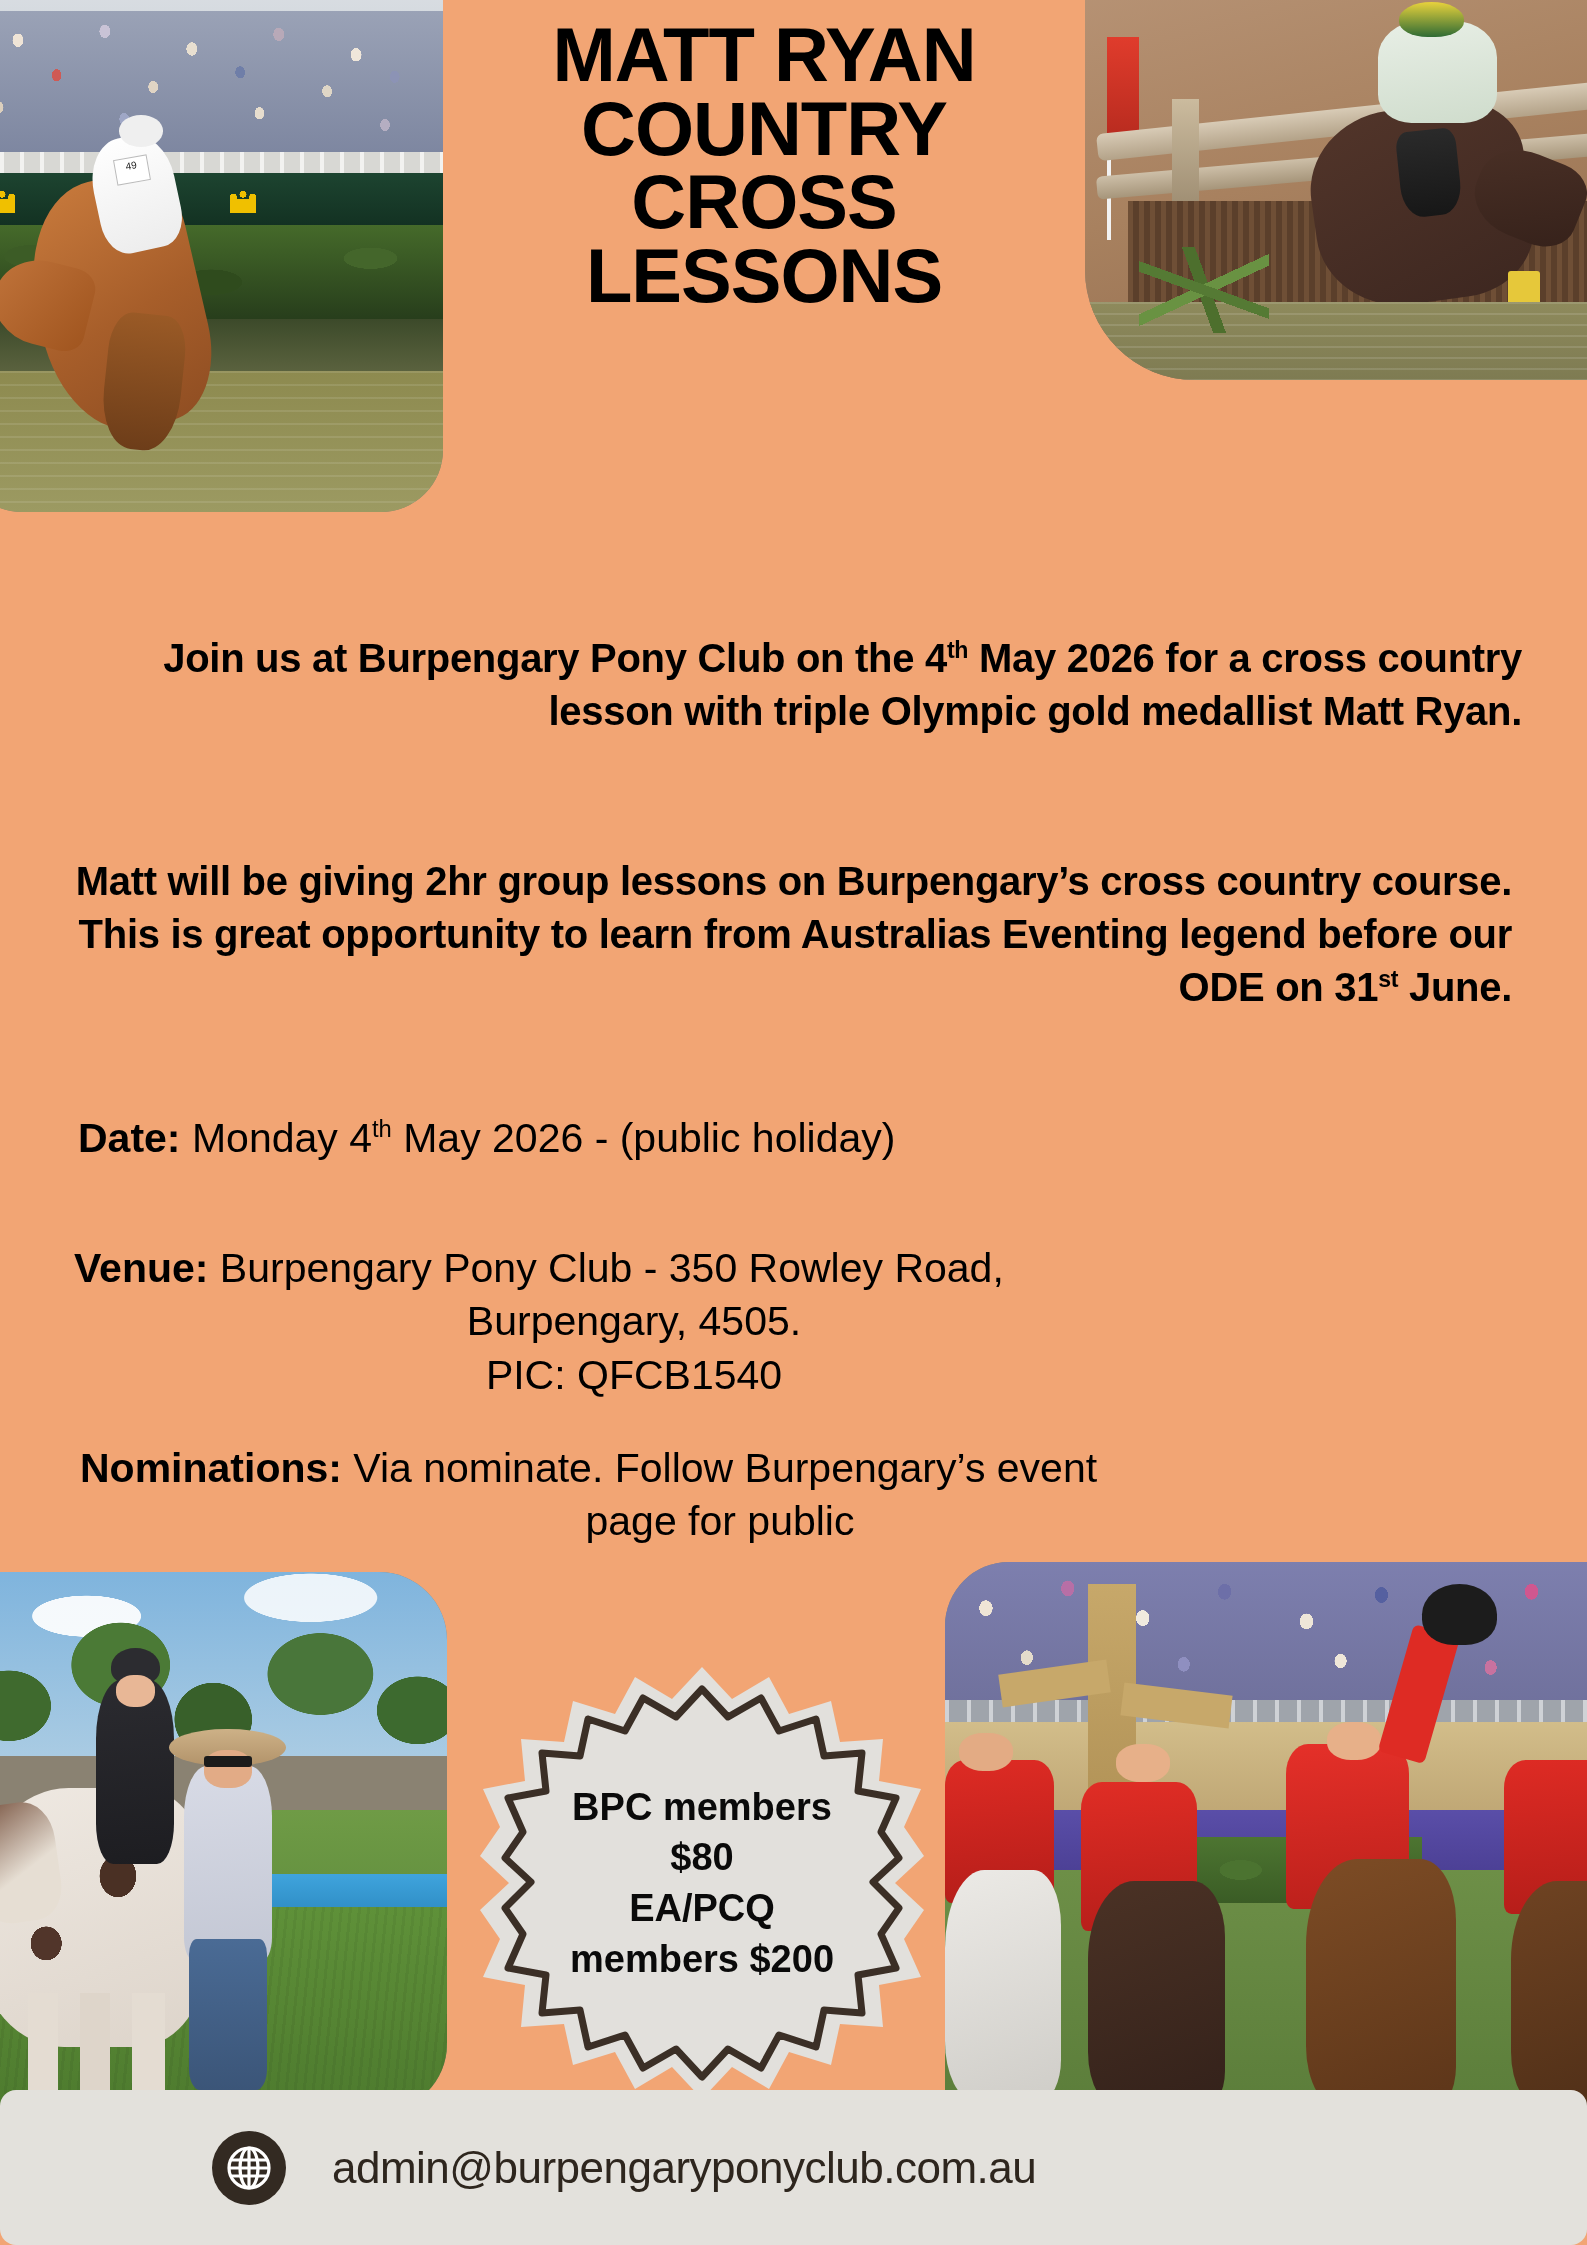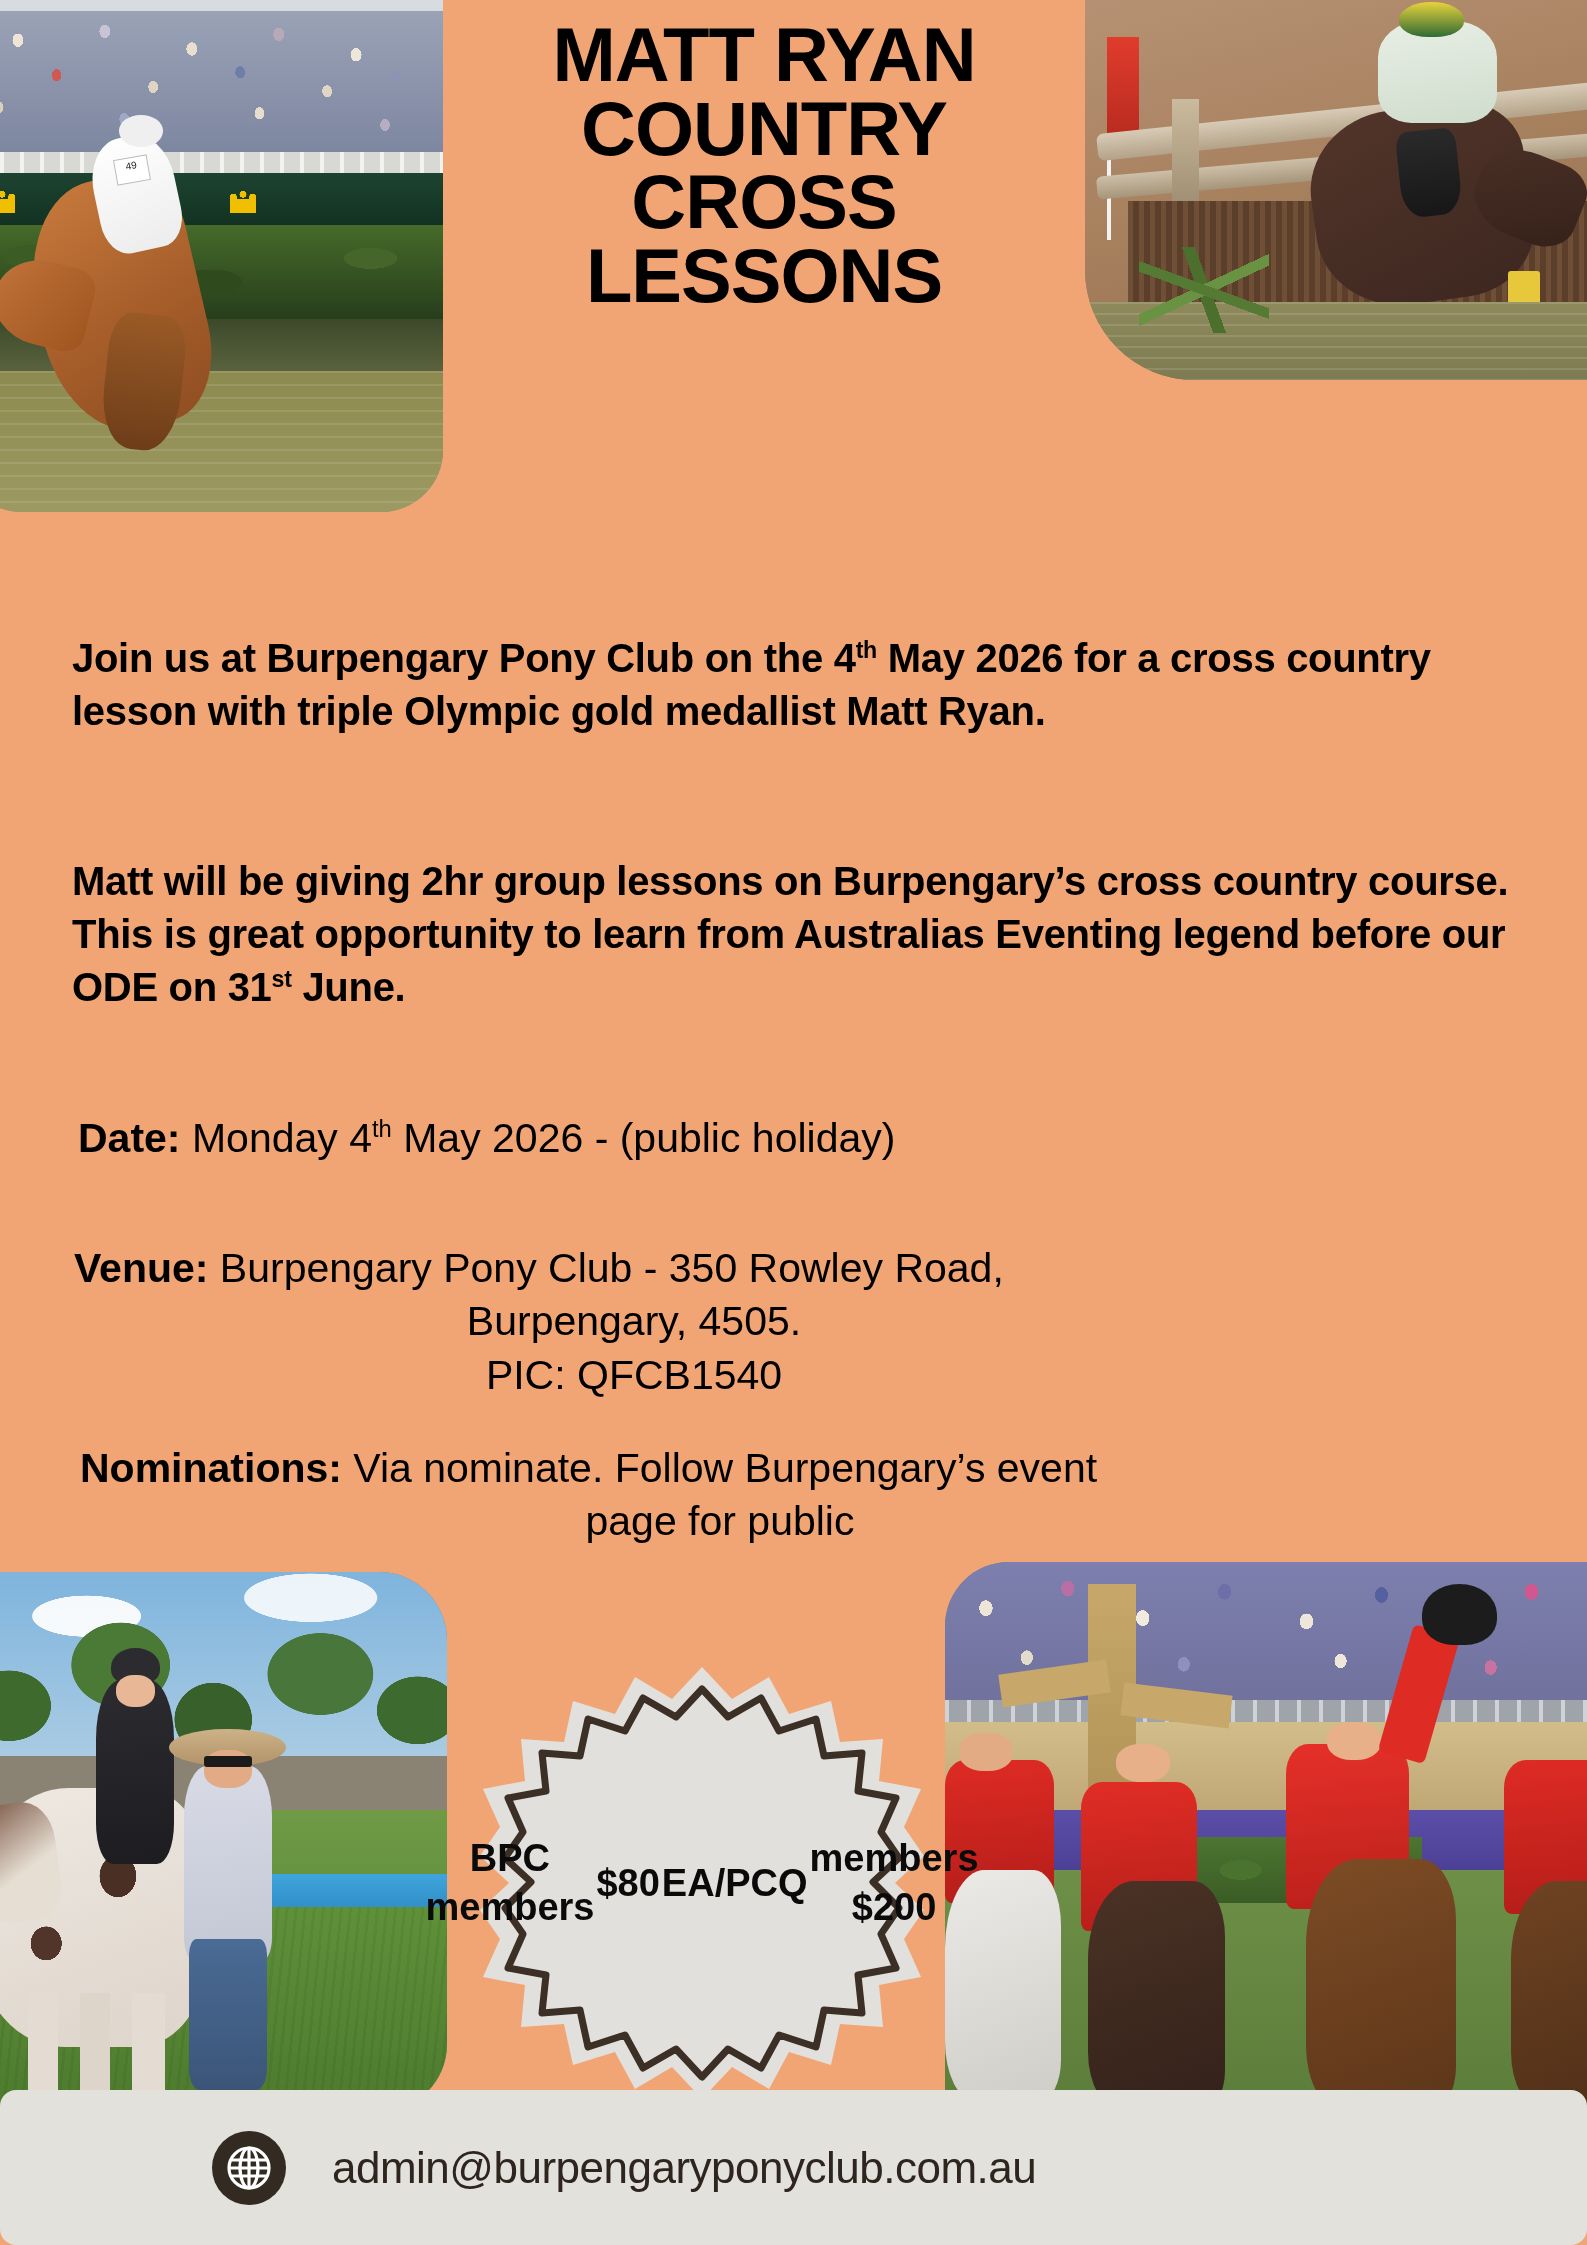--- a/index.html
+++ b/index.html
@@ -262,41 +262,41 @@
     position:absolute; left:443px; top:18px; width:642px;
     text-align:center;
     font-weight:900; font-size:76px; line-height:0.97;
     letter-spacing:-1px; color:#000;
   }
   #title-block .tline { display:block; }
 
   
   .body-para {
     position:absolute; color:#000; font-weight:bold;
-    font-size:40px; line-height:1.32; letter-spacing:-0.3px;
+    font-size:40px; line-height:1.32; letter-spacing:-0.3px;text-align:right;
   }
   #para-1 { left:72px; top:632px; width:1450px; }
   #para-2 { left:72px; top:855px; width:1440px; }
   sup { font-size:0.58em; vertical-align:super; line-height:0; }
 
   
   .detail { position:absolute; color:#000; font-size:41px; line-height:1.30; }
   .detail b { font-weight:bold; }
   #detail-date  { left:78px;  top:1112px; }
   #detail-venue { left:74px;  top:1242px; }
   #detail-venue .indent { display:block; text-align:center; width:1120px; }
   #detail-noms  { left:80px;  top:1442px; width:1400px; }
   #detail-noms .centered { display:block; text-align:center; width:1280px; }
 
   
   #price-badge { position:absolute; left:476px; top:1663px; width:452px; height:440px; }
   #price-badge svg { position:absolute; inset:0; width:100%; height:100%; }
   #price-badge .badge-text {
     position:absolute; left:0; top:0; width:100%; height:100%;
-    display:flex; flex-direction:row; align-items:center; justify-content:center;
+    display:flex; flex-direction:column; align-items:center; justify-content:center;
     gap:2px; font-weight:bold; font-size:38px; color:#0a0a0a; line-height:1.28;
     text-align:center; padding:0 50px;
   }
 
   
   #footer {
     position:absolute; left:0; top:2090px; width:1587px; height:155px;
     background:#E3E1DC; display:flex; align-items:center; padding-left:212px;border-radius:16px;
   }
   #globe-icon { width:74px; height:74px; flex:0 0 auto; }

